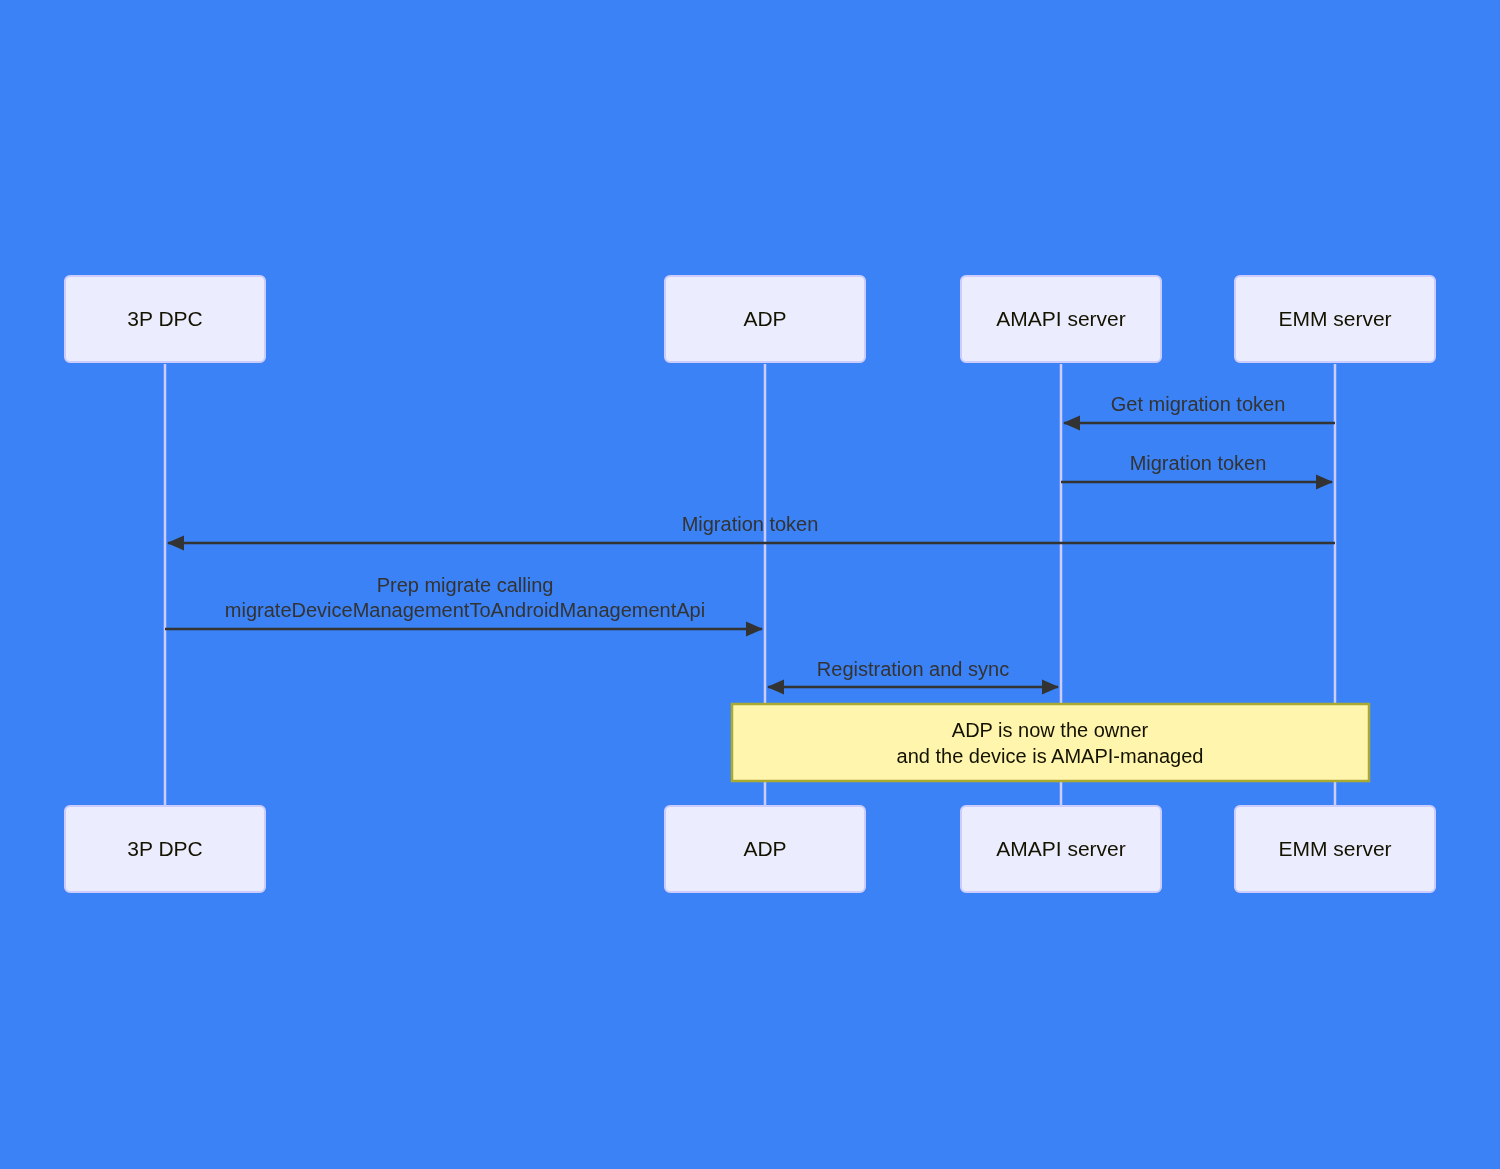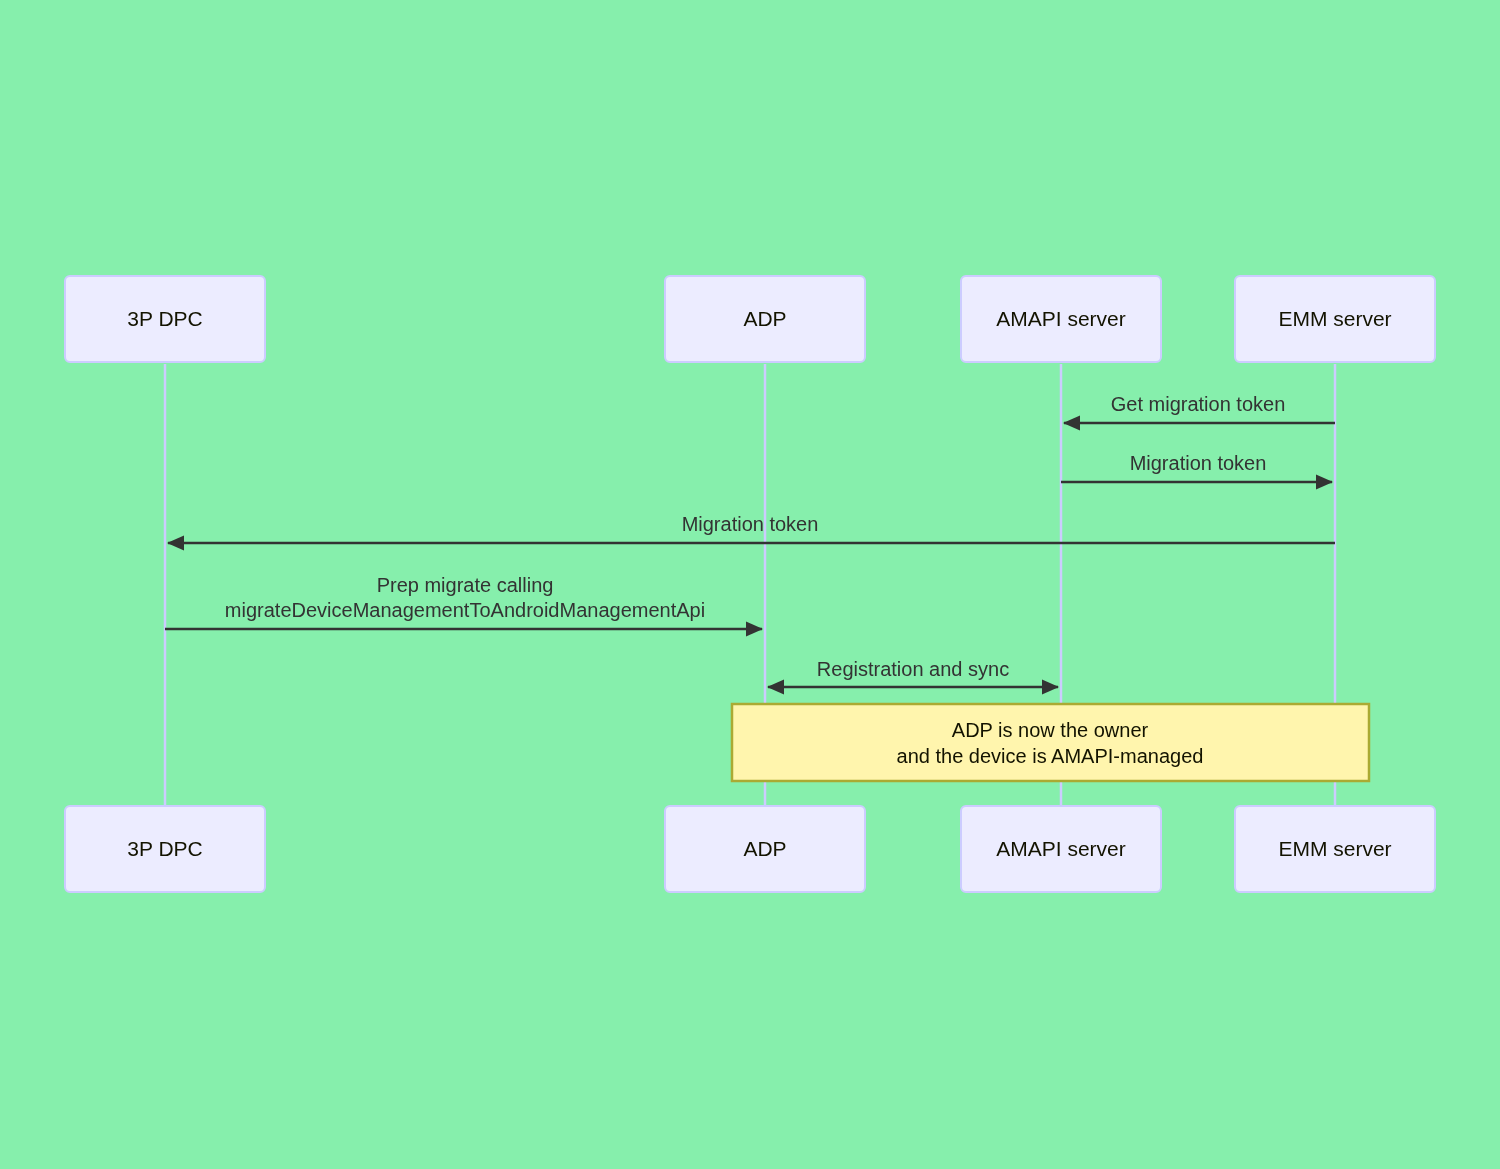--- a/index.html
+++ b/index.html
@@ -7,21 +7,21 @@
     padding: 0;
     background: #ffffff;
   }
   body {
     font-family: "Liberation Sans", sans-serif;
   }
   #canvas {
     position: relative;
     width: 1500px;
     height: 1169px;
-    background: #86efac;
+    background: #3b82f6;
     overflow: hidden;
   }
   #diagram-svg {
     position: absolute;
     left: 0;
     top: 0;
     width: 1500px;
     height: 1169px;
   }
   .participant-box {

